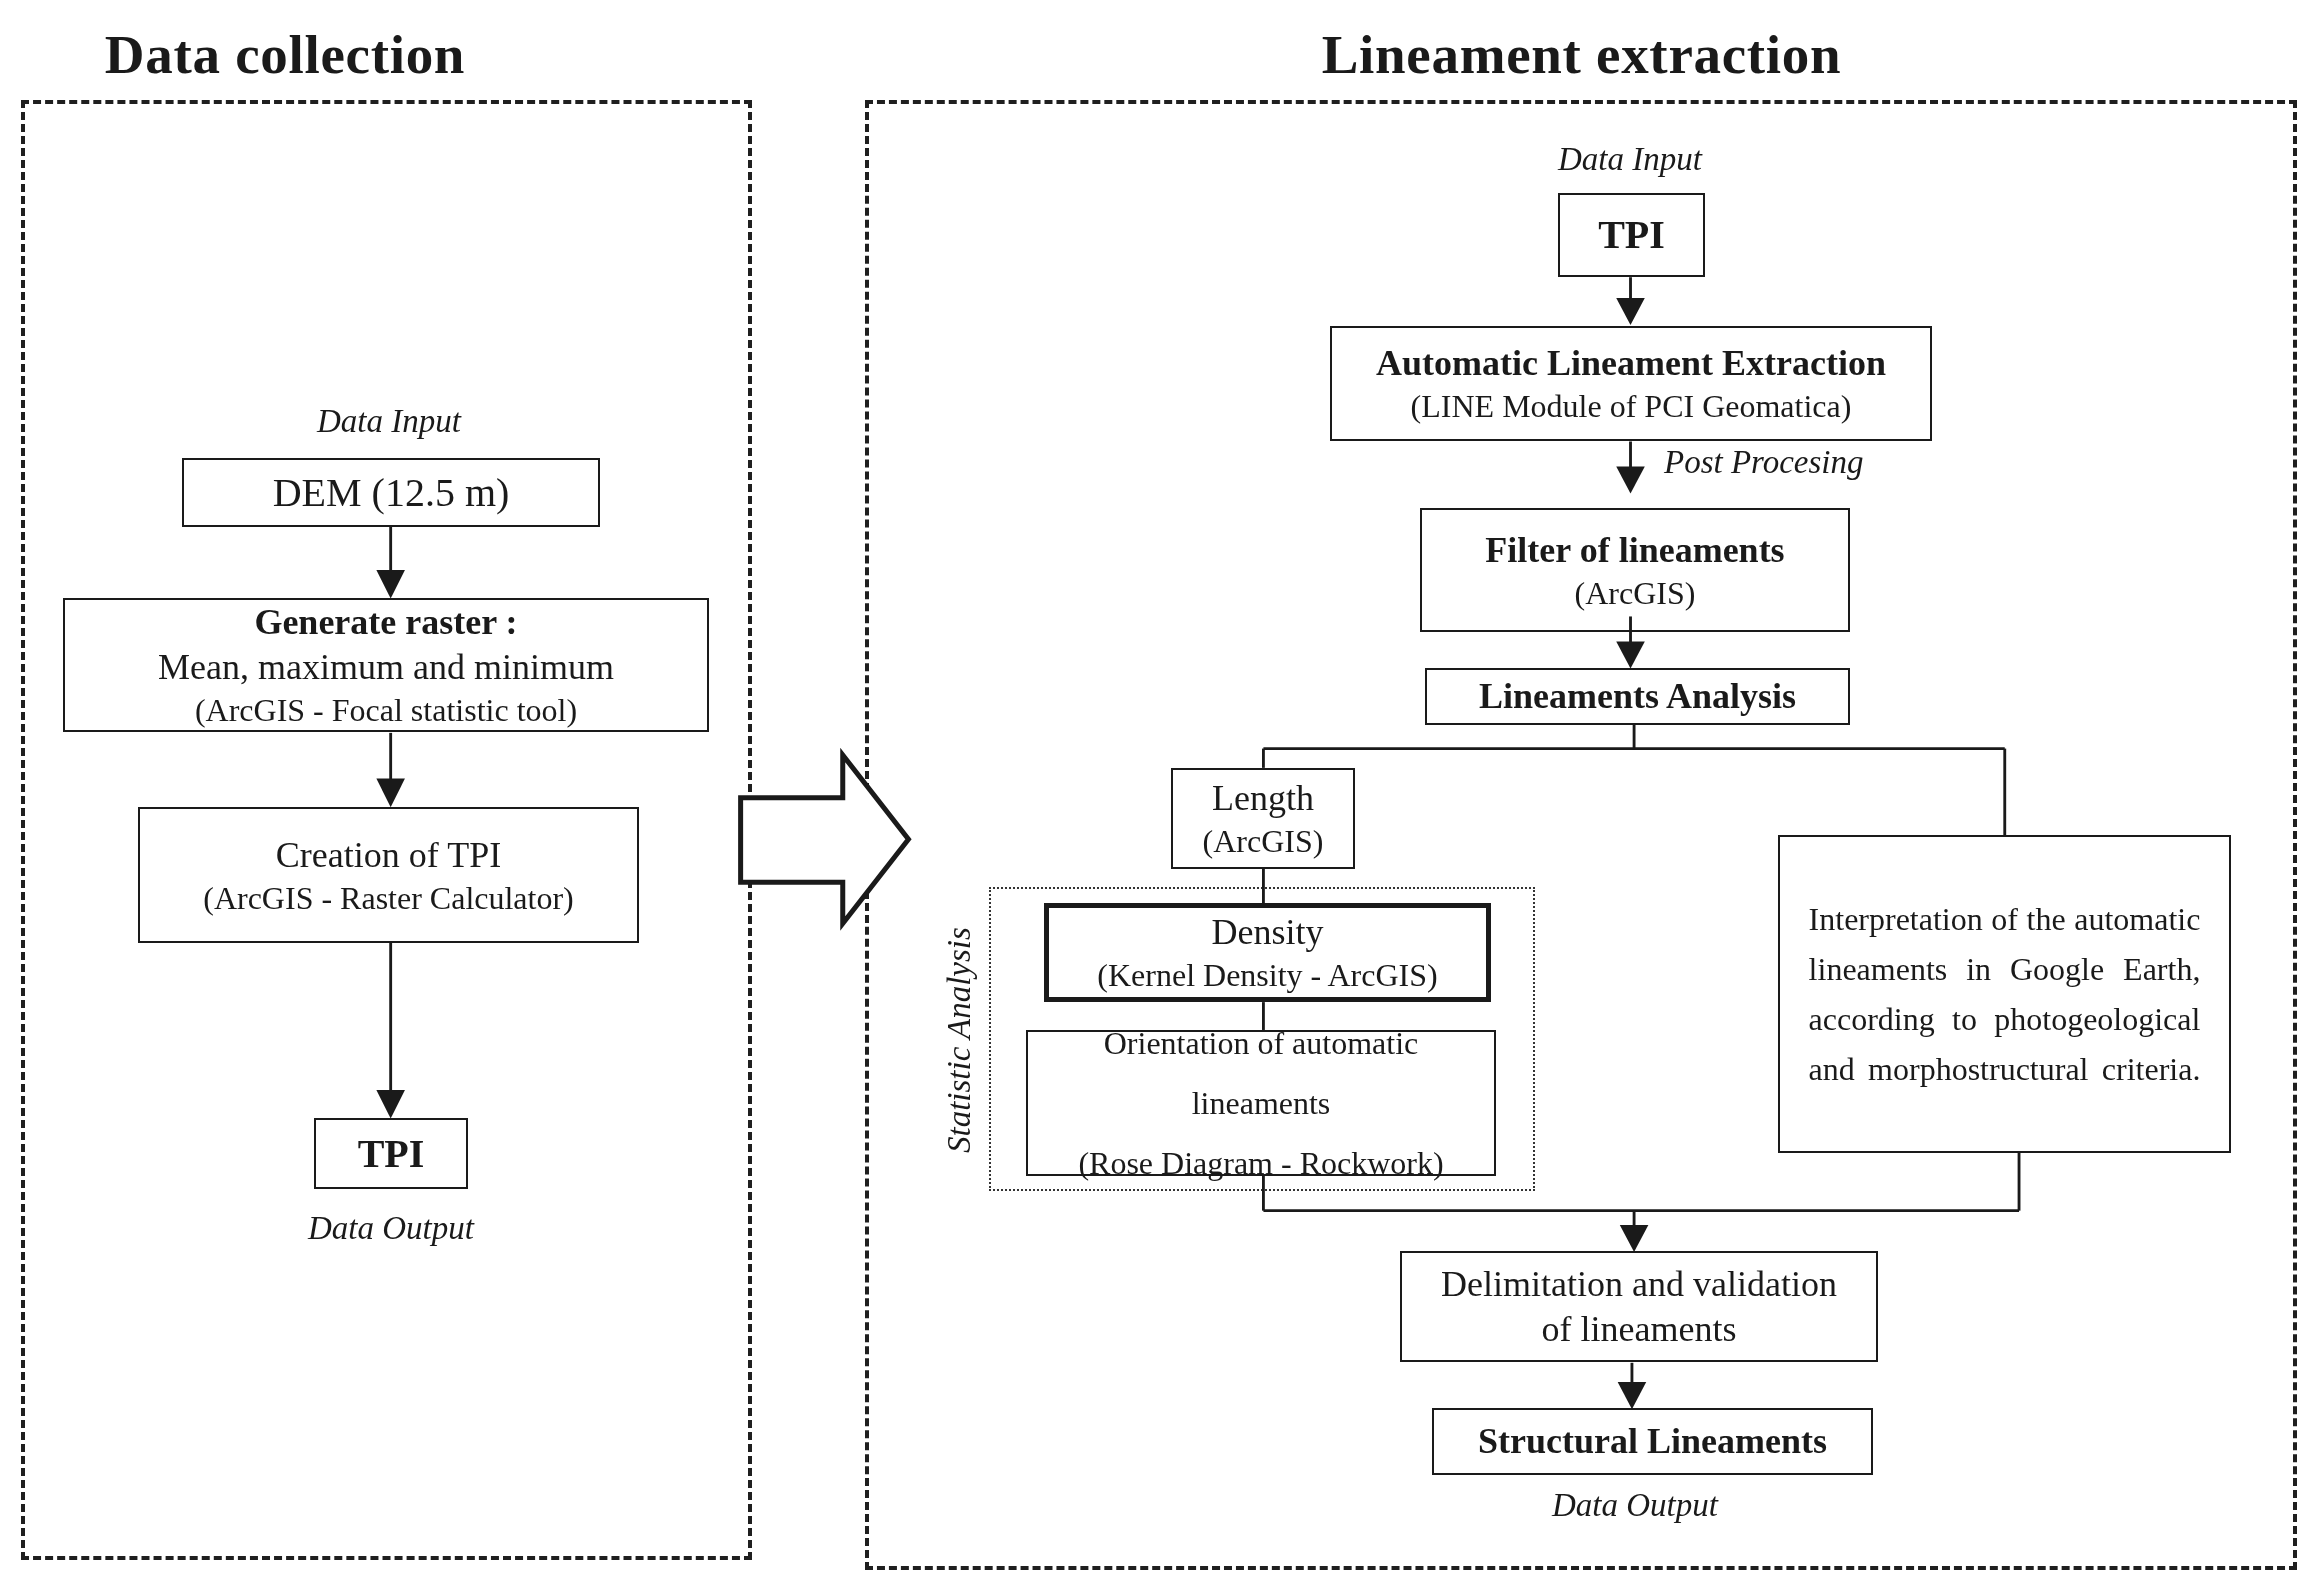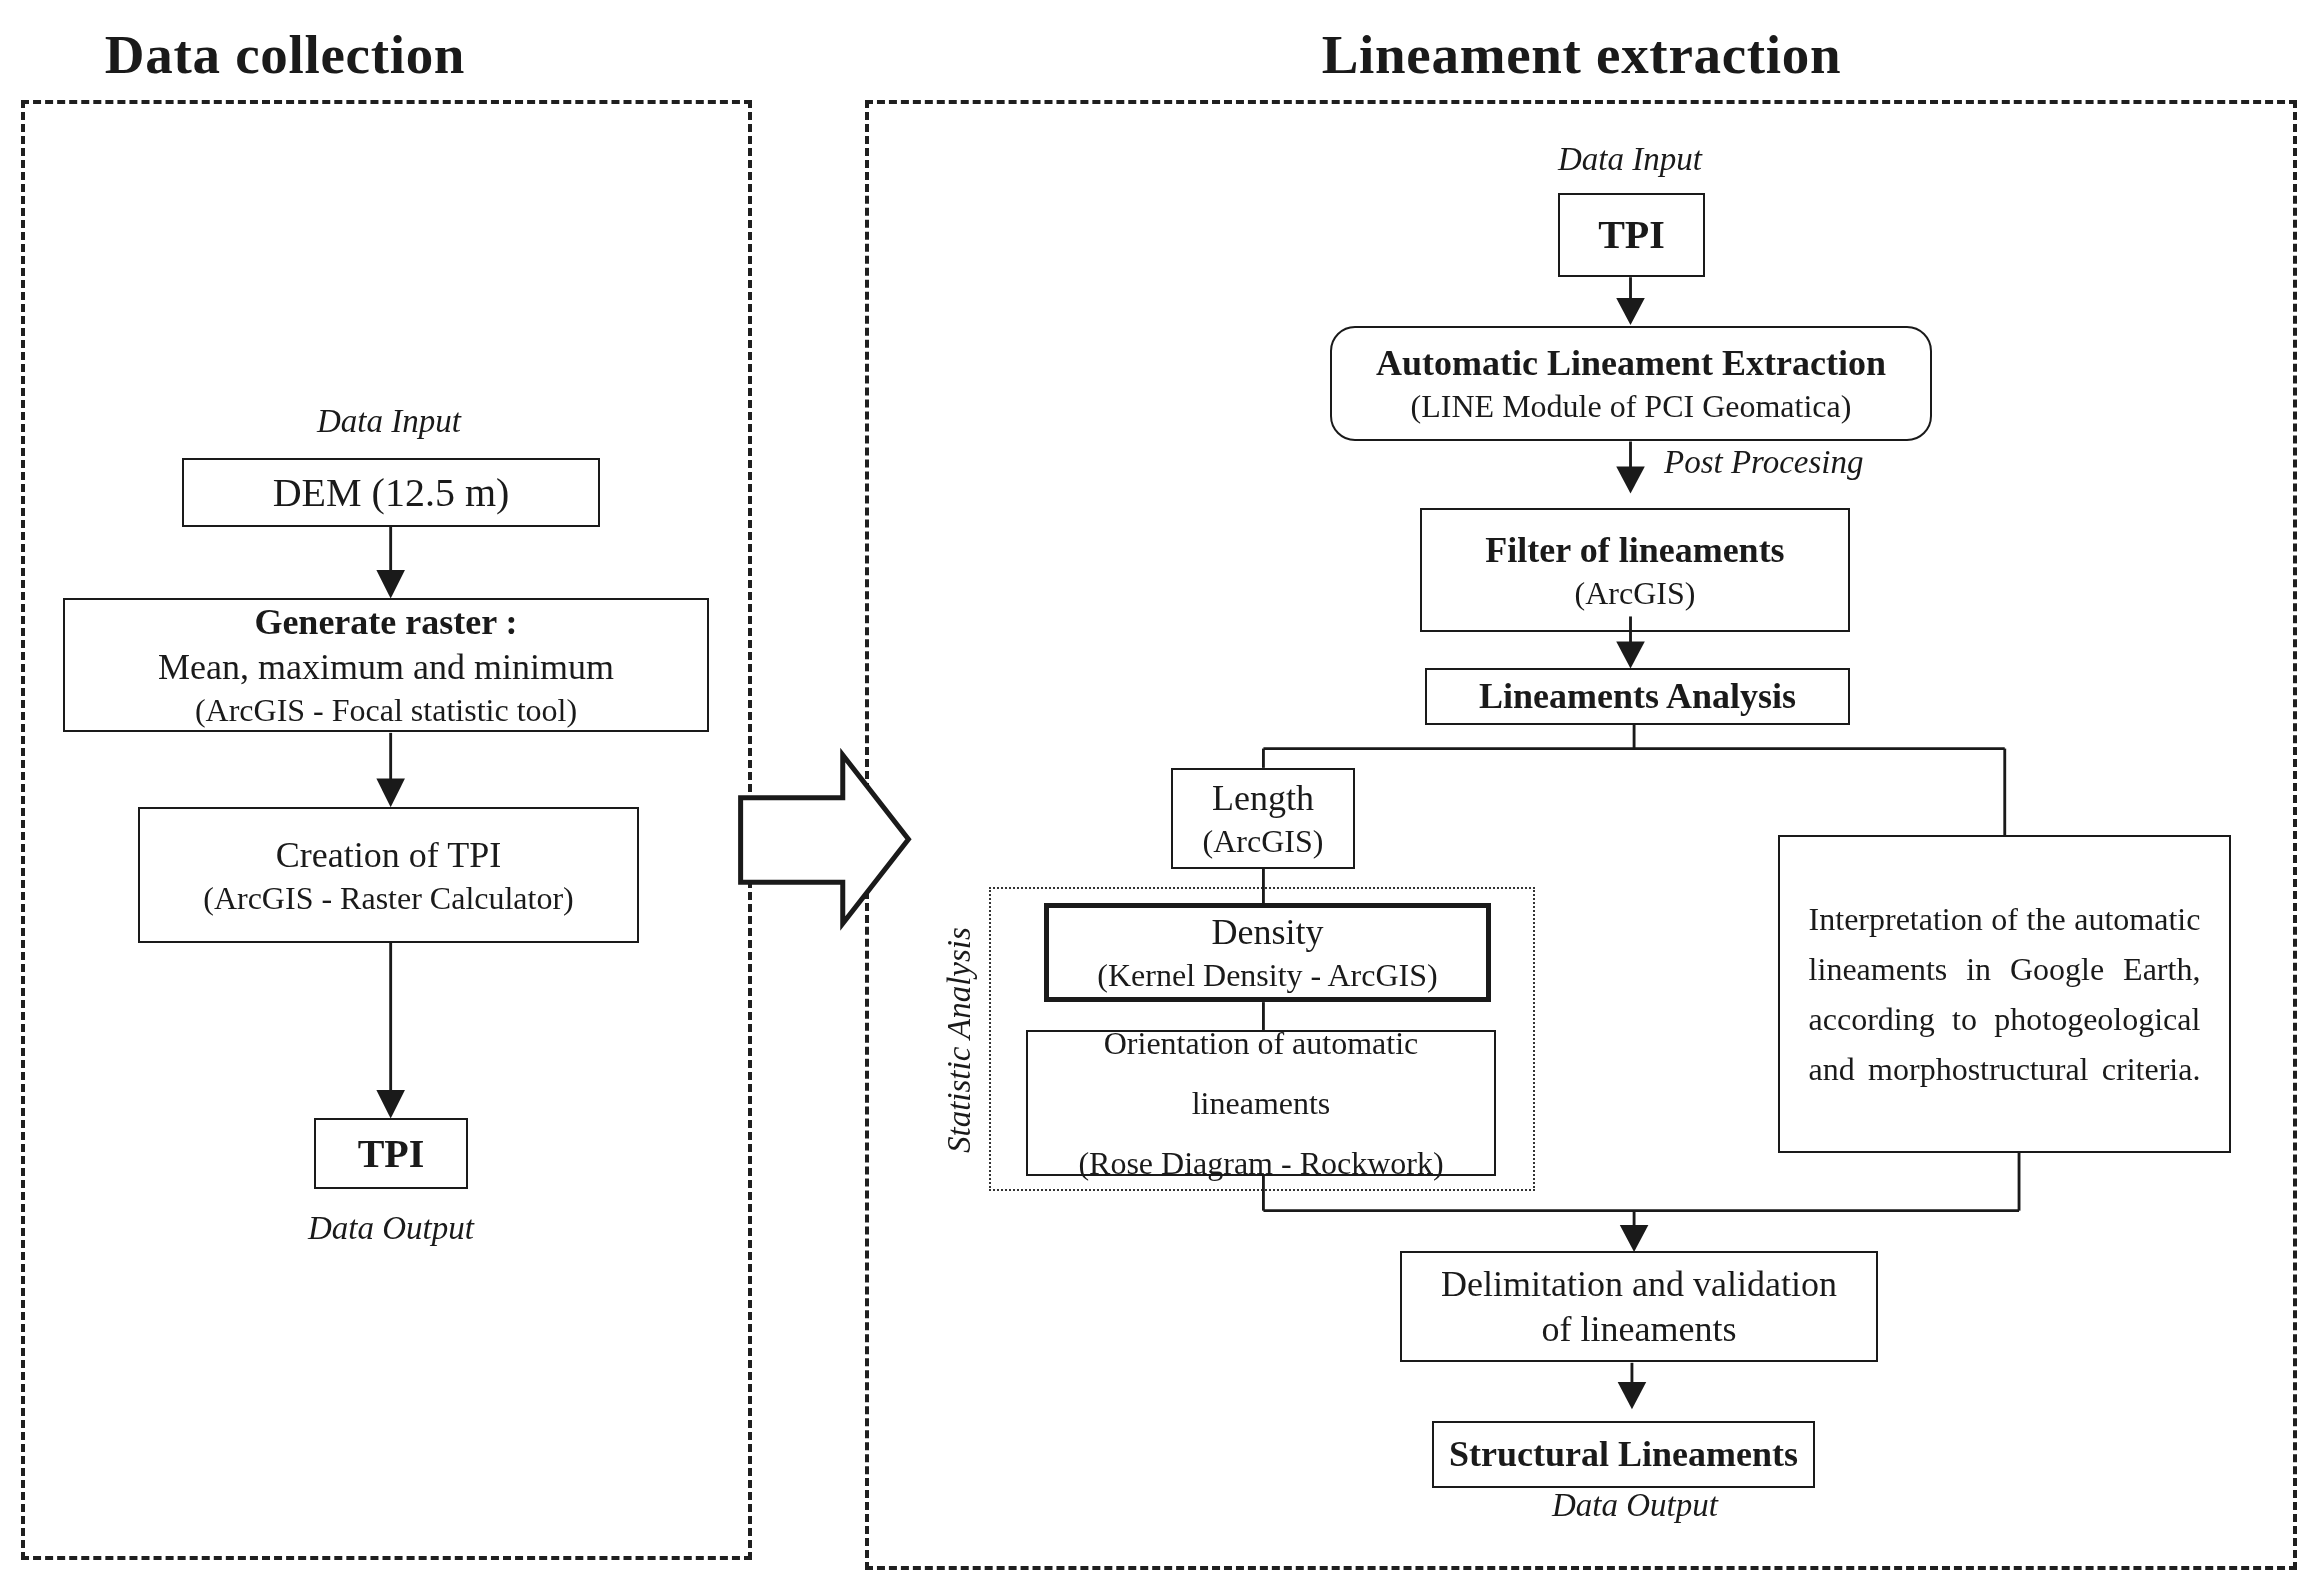--- a/index.html
+++ b/index.html
@@ -112,21 +112,21 @@
   </div>
 
   <div class="lbl" style="left:248px;top:1210px;width:286px;">Data Output</div>
 
   <div class="lbl" style="left:1487px;top:141px;width:286px;">Data Input</div>
 
   <div class="bx" style="left:1558px;top:193px;width:147px;height:84px;">
     <div class="big bold">TPI</div>
   </div>
 
-  <div class="bx" style="left:1330px;top:326px;width:602px;height:115px;border-radius:25px;">
+  <div class="bx" style="left:1330px;top:326px;width:602px;height:115px;">
     <div class="main bold">Automatic Lineament Extraction</div>
     <div class="sub">(LINE Module of PCI Geomatica)</div>
   </div>
 
   <div class="lbl" style="left:1664px;top:444px;width:321px;text-align:left;">Post Procesing</div>
 
   <div class="bx" style="left:1420px;top:508px;width:430px;height:124px;">
     <div class="main bold">Filter of lineaments</div>
     <div class="sub">(ArcGIS)</div>
   </div>
@@ -159,21 +159,21 @@
     <div class="just">lineaments in Google Earth,</div>
     <div class="just">according to photogeological</div>
     <div class="just">and morphostructural criteria.</div>
   </div>
 
   <div class="bx" style="left:1400px;top:1251px;width:478px;height:111px;">
     <div class="main">Delimitation and validation</div>
     <div class="main">of lineaments</div>
   </div>
 
-  <div class="bx" style="left:1432px;top:1408px;width:383px;height:67px;border-width:2.9px;margin-top:13px;">
+  <div class="bx" style="left:1432px;top:1408px;width:441px;height:67px;border-width:2.9px;">
     <div class="main bold">Structural Lineaments</div>
   </div>
 
   <div class="lbl" style="left:1492px;top:1487px;width:286px;">Data Output</div>
 
   <svg class="conn" width="2319" height="1590" viewBox="0 0 3247 2226">
     <g stroke="#1a1a1a" stroke-width="4" fill="none">
 
       <line x1="547" y1="737" x2="547" y2="800"></line>
       <line x1="547" y1="1026" x2="547" y2="1092"></line>

